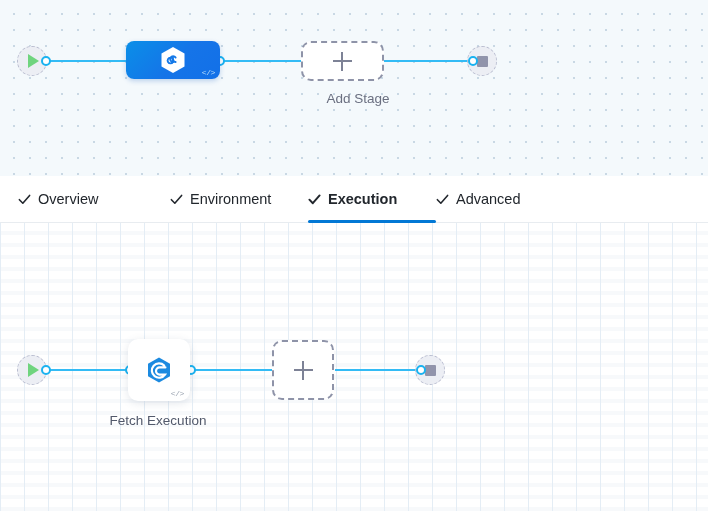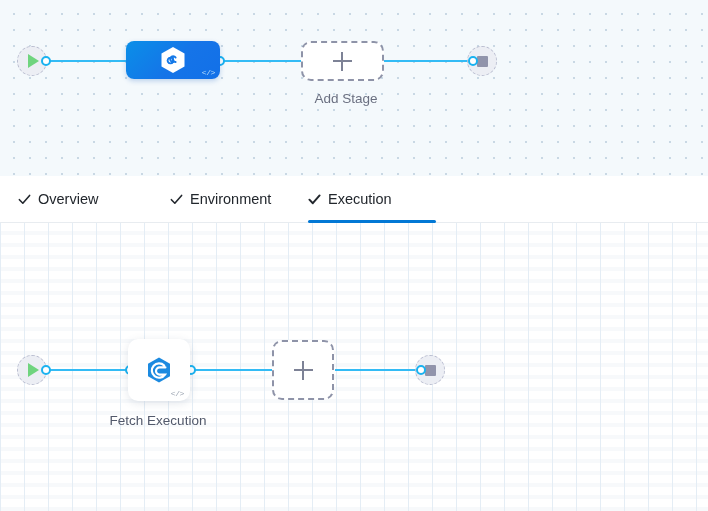--- a/index.html
+++ b/index.html
@@ -68,21 +68,21 @@
     position: relative;
     cursor: pointer;
     user-select: none;
   }
   .tab .check {
     width: 13px;
     height: 13px;
     display: block;
     flex: 0 0 auto;
   }
-  .tab.active .tab-label { font-weight: normal; }
+  .tab.active .tab-label { font-weight: bold; }
   .tab .underline {
     position: absolute;
     left: 0;
     right: 0;
     bottom: 0;
     height: 3px;
     background: transparent;
     border-radius: 2px;
   }
   .tab.active .underline { background: #0278d5; }
@@ -254,21 +254,21 @@
       </div>
       <span class="code-badge">&lt;/&gt;</span>
     </div>
 
     <div class="port" style="left:215px; top:56px;"></div>
 
 
     <div class="add-box" style="left:301px; top:41px; width:83px; height:40px;">
       <div class="plus"></div>
     </div>
-    <div class="caption muted" style="left:286px; top:91px; width:120px;">Add Stage</div>
+    <div class="caption muted" style="left:298px; top:91px; width:120px;">Add Stage</div>
 
     <div class="port" style="left:468px; top:56px;"></div>
     <div class="terminal" style="left:467px; top:46px;">
       <div class="stop-sq"></div>
     </div>
 
   </div>
 </div>
 
 <div id="tab-bar">
@@ -291,20 +291,27 @@
   </div>
 
   <div class="tab active" style="width:128px;">
     <svg class="check" viewBox="0 0 14 14">
       <path d="M1.5 7.2 L5.2 11 L12.5 2.6" fill="none" stroke="#22272d" stroke-width="2.1" stroke-linecap="round" stroke-linejoin="round"></path>
     </svg>
     <span class="tab-label">Execution</span>
     <span class="underline"></span>
   </div>
 
+  <div class="tab" style="width:120px;">
+    <svg class="check" viewBox="0 0 14 14">
+      <path d="M1.5 7.2 L5.2 11 L12.5 2.6" fill="none" stroke="#22272d" stroke-width="1.7" stroke-linecap="round" stroke-linejoin="round"></path>
+    </svg>
+    <span class="tab-label">Advanced</span>
+    <span class="underline"></span>
+  </div>
 
 </div>
 
 <div class="canvas" id="execution-canvas">
   <div class="row">
 
     <div class="conn" style="left:44px; top:146px; width:85px;"></div>
     <div class="conn" style="left:193px; top:146px; width:80px;"></div>
     <div class="conn" style="left:335px; top:146px; width:84px;"></div>
 

